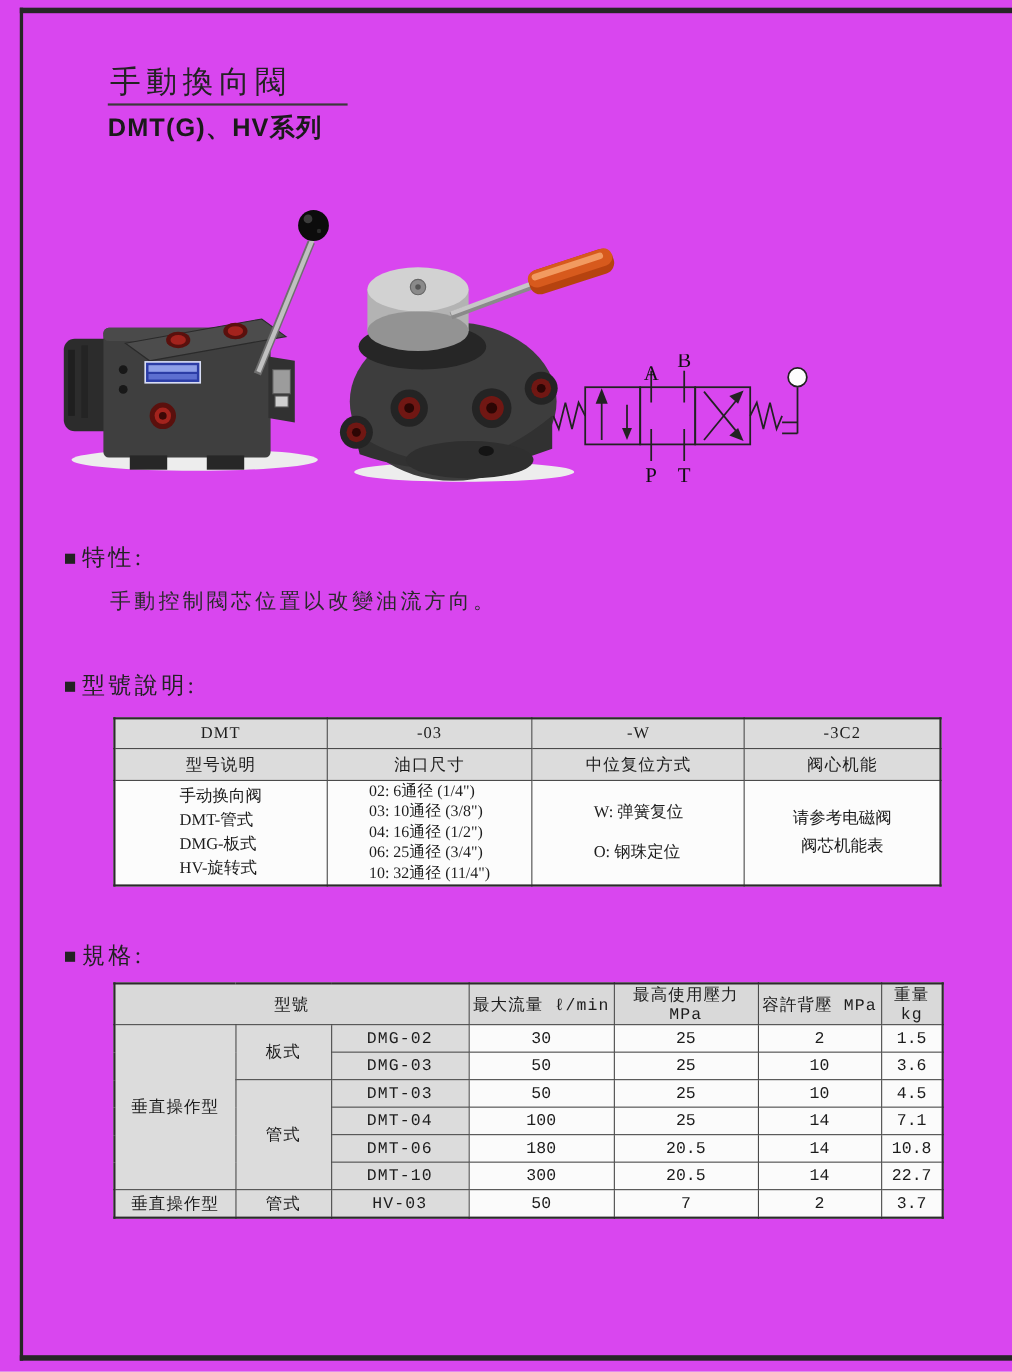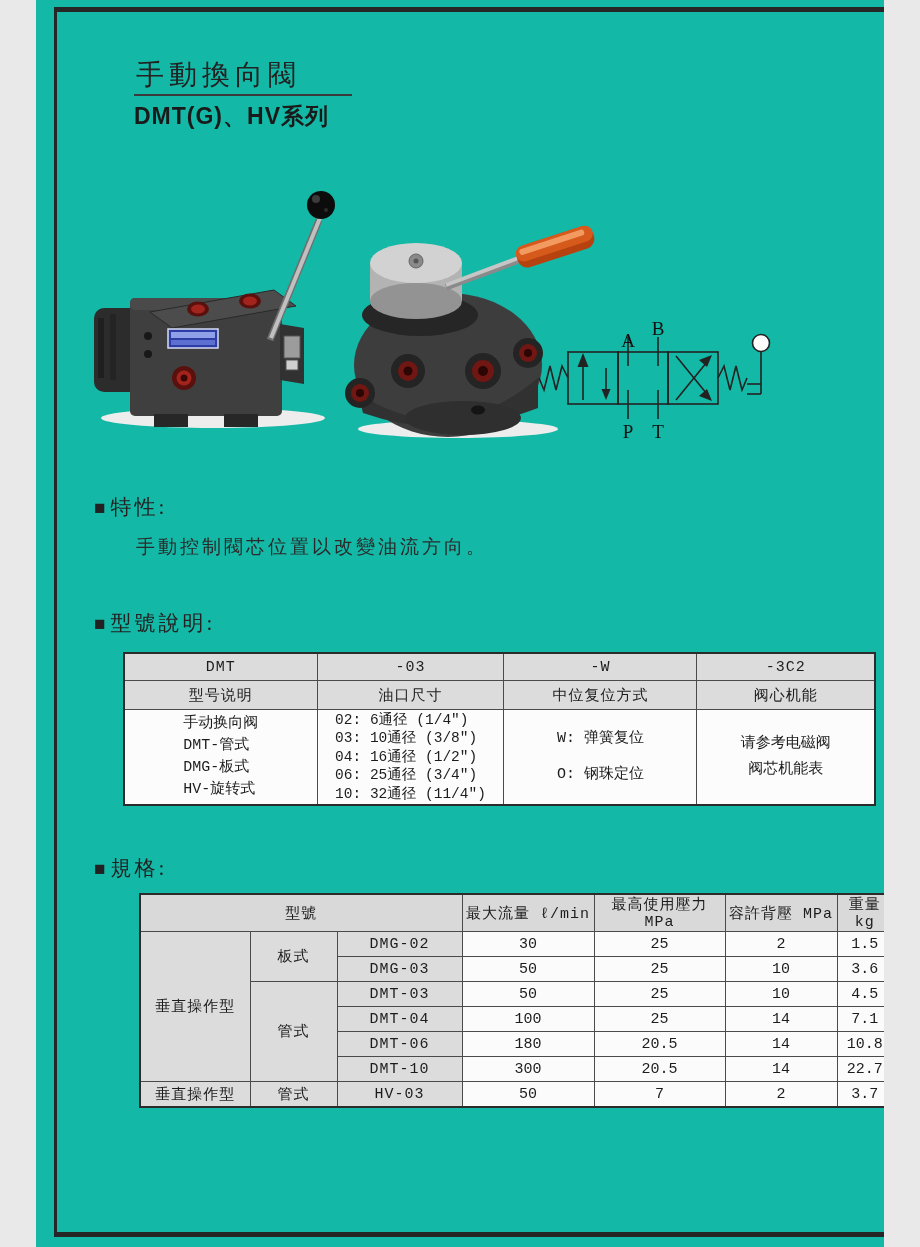--- a/index.html
+++ b/index.html
@@ -1,18 +1,18 @@
 <!DOCTYPE html>
 <html><head>
 <meta charset="utf-8">
 <style>
   html,body { margin:0; padding:0; background:#e9e9e9; }
   .page {
-    position:relative; width:848px; height:1247px; margin:0 auto;
-    background:#14b8a6; overflow:hidden; color:#1c1c1c;
+    position:relative; width:920px; height:1247px; margin:0 auto;
+    background:#d946ef; overflow:hidden; color:#1c1c1c;
     font-family:"Liberation Serif","DejaVu Serif",serif;
   }
   .frame {
     position:absolute; left:18px; top:7px; width:902px; height:1230px;
     border-top:5px solid #262626; border-left:3px solid #262626; border-bottom:5px solid #262626;
     box-sizing:border-box; pointer-events:none;
   }
   .title {
     position:absolute; left:100px; top:56px; font-size:28px; letter-spacing:5px;
     font-family:"Liberation Sans","DejaVu Sans",sans-serif; font-weight:500; color:#222;
@@ -29,21 +29,21 @@
   .section-heading .bullet { font-size:19px; margin-right:2px; }
   .feature-text {
     position:absolute; left:100px; top:534px; font-size:19px; letter-spacing:3px; color:#2a2a2a;
   }
   .photo-left  { position:absolute; left:52px;  top:178px; }
   .photo-right { position:absolute; left:292px; top:203px; }
   .schematic   { position:absolute; left:492px; top:322px; }
 
   table { border-collapse:collapse; table-layout:fixed; position:absolute; background:#fff; }
   td { border:1px solid #4a4a4a; text-align:center; vertical-align:middle; padding:0; }
-  .model-table { left:87px; top:652px; width:753px; font-size:15px; border:2px solid #2b2b2b;font-family:Liberation Mono, monospace; }
+  .model-table { left:103px; top:652px; width:753px; font-size:15px; border:2px solid #2b2b2b; }
   .model-table tr.gray td { background:#dcdcdc; letter-spacing:1px; }
   .model-table tr.coderow td { height:26px; font-size:15px; }
   .model-table tr.labelrow td { height:28px;margin-left:20px; }
   .model-table tr.bodyrow td { height:94px; background:#fcfcfc; }
   .inline-left { display:inline-block; text-align:left; }
   .lines-4 div { line-height:22px; }
   .lines-5 div { line-height:18.5px; font-size:14.5px; }
   .lines-2sp div { line-height:36px; }
   .lines-2 div { line-height:26px; }
 

